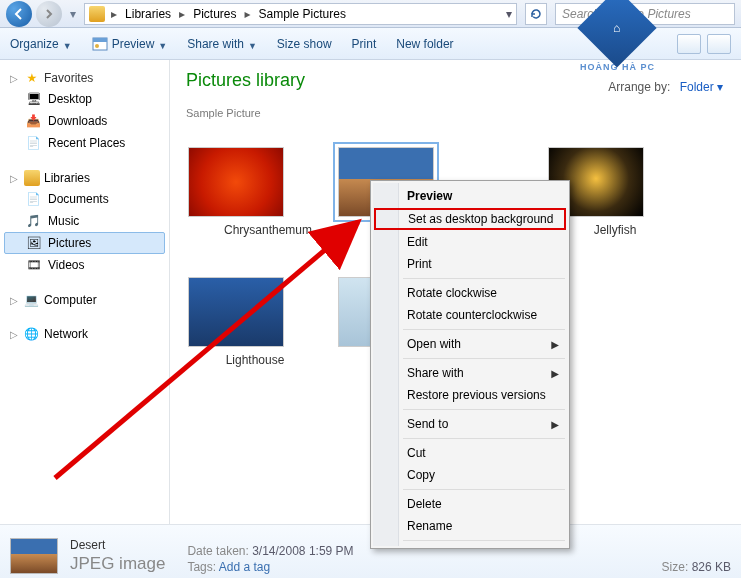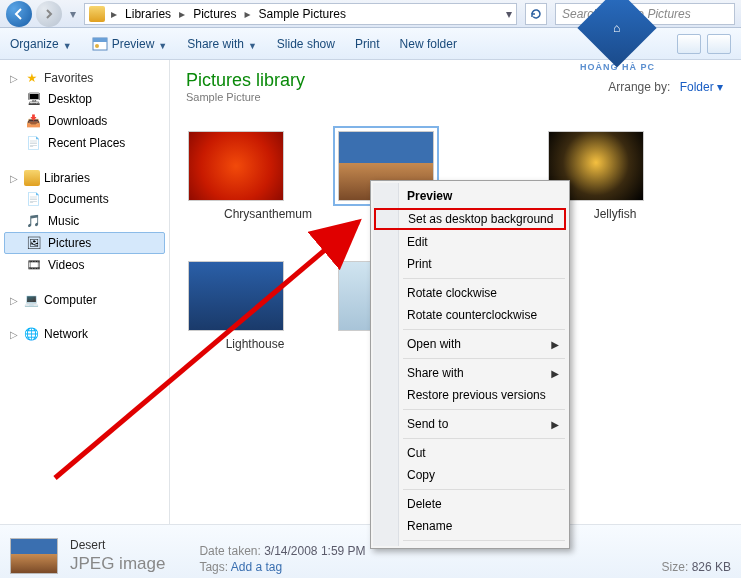--- a/index.html
+++ b/index.html
@@ -34,21 +34,21 @@
 .tree-item { display: flex; align-items: center; gap: 6px; padding: 3px 6px 3px 22px; }
 .tree-item.selected { background: #d5e8fb; border: 1px solid #8bbbe8; border-radius: 2px; padding: 2px 5px 2px 21px; }
 .expand { width: 10px; color: #888; font-size: 10px; }
 .ico { width: 16px; height: 16px; display: inline-flex; align-items: center; justify-content: center; font-size: 12px; }
 .star { color: #f5b400; }
 .folder-i { background: linear-gradient(#f7d56e, #e0a020); border-radius: 2px; }
 
 
 .content { flex: 1; padding: 10px 16px; position: relative; }
 .lib-title { color: #0a8a0a; font-size: 18px; font-weight: normal; }
-.lib-sub { color: #7a7a7a; font-size: 11px; margin-top: 0; }
+.lib-sub { color: #7a7a7a; font-size: 11px; margin-top: 16px; }
 .arrange { position: absolute; right: 18px; top: 20px; font-size: 12px; color: #555; }
 .arrange a { color: #1a5ec4; text-decoration: none; margin-left: 6px; }
 
 .thumbs { display: flex; flex-wrap: wrap; gap: 40px 50px; margin-top: 28px; }
 .thumb { width: 100px; text-align: center; }
 .thumb-img { width: 96px; height: 70px; border: 1px solid #ccc; background: #ddd; margin: 0 auto 6px; display: block; }
 .thumb.sel .thumb-img { outline: 2px solid #7fb3e8; outline-offset: 3px; background-color: #d5e8fb; }
 .thumb-lbl { color: #333; margin-left: 38px; }
 .chrys { background: radial-gradient(circle at 50% 50%, #f24a0a 0%, #c81a00 60%, #8f0a00 100%); }
 .desert { background: linear-gradient(#3a6fb0 0%, #3a6fb0 45%, #c68a50 45%, #7a4a28 100%); }
@@ -134,21 +134,21 @@
         <circle cx="5" cy="9" r="2" fill="#e0b040"></circle>
       </svg>
     <span>Preview</span>
       <span class="tool-arrow">▼</span>
   </div>
   <div class="tool">
       <span>Share with</span>
       <span class="tool-arrow">▼</span>
     </div>
   <div class="tool">
-      <span>Slide show</span>
+      <span>Size show</span>
     </div>
   <div class="tool">
       <span>Print</span>
     </div>
   <div class="tool">
       <span>New folder</span>
     </div>
   <div class="toolbar-right">
     <div class="view-btn"></div>
     <div class="view-btn"></div>
@@ -247,21 +247,21 @@
     </div>
   </div>
 </div>
 
 <div class="details">
   <div class="det-thumb desert"></div>
   <div class="det-col">
     <span class="det-name">Desert</span>
     <span class="det-type">JPEG image</span>
   </div>
-  <div class="det-col" style="margin-left:22px">
+  <div class="det-col" style="margin-left:10px">
     <span><span class="det-lbl">Date taken:</span> <span class="det-val">3/14/2008 1:59 PM</span></span>
     <span><span class="det-lbl">Tags:</span> <span class="det-link">Add a tag</span></span>
   </div>
   <div class="det-col" style="margin-left:auto">
     <span><span class="det-lbl">Size:</span> <span class="det-val">826 KB</span></span>
   </div>
 </div>
 
 <div class="ctx">
   <div class="ctx-strip"></div>

